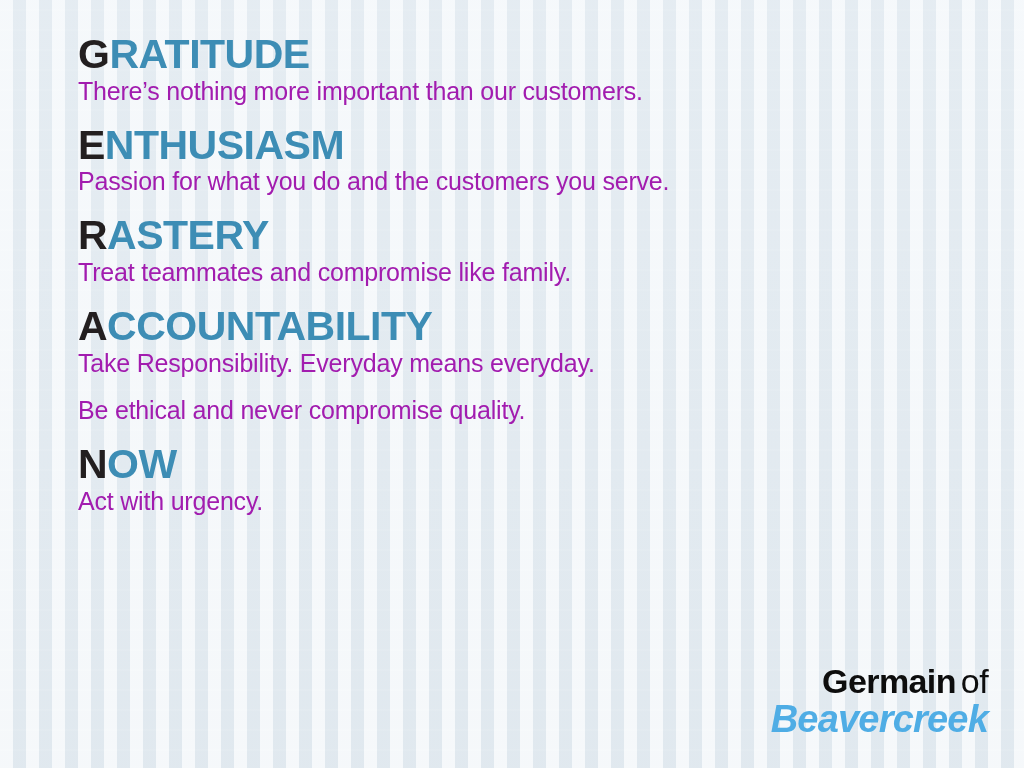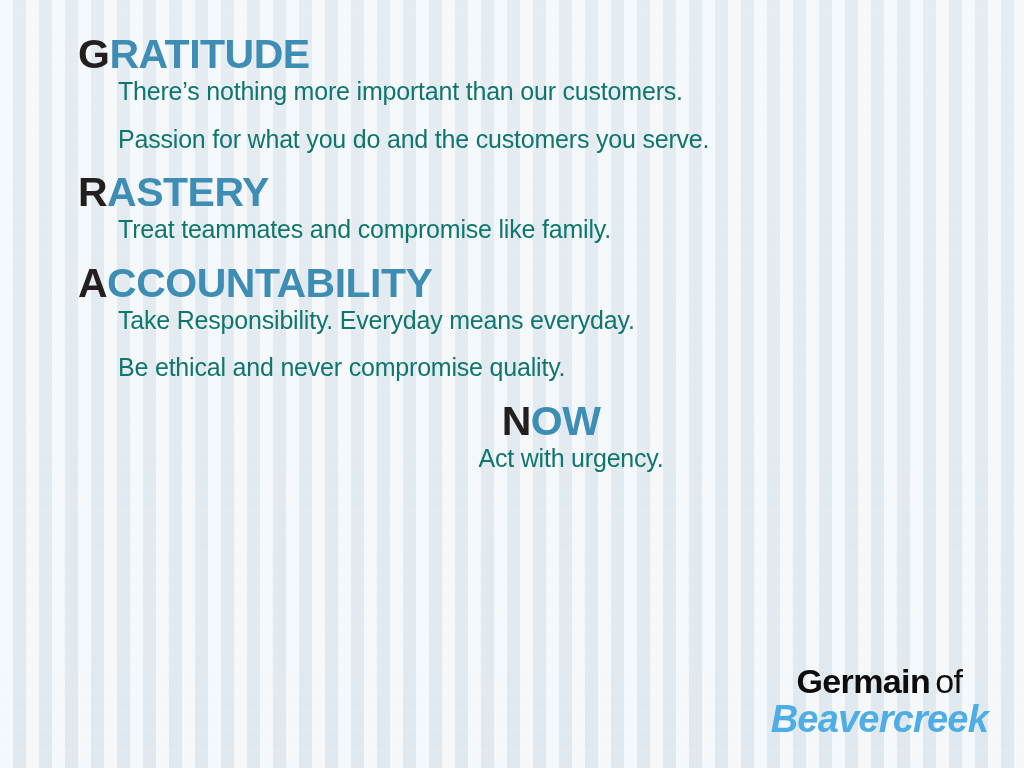--- a/index.html
+++ b/index.html
@@ -78,21 +78,20 @@
     z-index: 5;
     padding: 34px 0 0 78px;
   }
 
   
   .value-block {
     margin-bottom: 19px;
   }
   .value-block:last-of-type {
     margin-bottom: 16px;
-    text-align: center;
   }
 
   .value-heading {
     font-family: "Liberation Sans", sans-serif;
     font-weight: bold;
     font-size: 41px;
     line-height: 1.02;
     letter-spacing: -0.5px;
     color: #3d8db5;
     margin: 0 0 1px 0;
@@ -101,33 +100,32 @@
   .value-heading .initial {
     color: #231f20;
   }
 
   .value-desc {
     font-family: "Liberation Sans", sans-serif;
     font-weight: normal;
     font-size: 25px;
     line-height: 1.15;
     letter-spacing: -0.2px;
-    color: #0f766e;
+    color: #a21caf;
     margin: 0;
     white-space: nowrap;
-    padding-left: 40px;
   }
 
   
   .logo {
     position: absolute;
     right: 36px;
     bottom: 30px;
     z-index: 6;
-    text-align: center;
+    text-align: right;
     line-height: 1.0;
   }
   .logo-line1 {
     font-family: "Liberation Sans", sans-serif;
     font-size: 34px;
     color: #0d0d0d;
     letter-spacing: -0.6px;
     white-space: nowrap;
   }
   .logo-line1 .brand {
@@ -158,20 +156,21 @@
   <div class="bg-wash"></div>
 
   <div class="content">
 
     <div class="value-block">
       <h2 class="value-heading"><span class="initial">G</span><span class="rest">RATITUDE</span></h2>
       <p class="value-desc">There’s nothing more important than our customers.</p>
     </div>
 
     <div class="value-block">
+      <h2 class="value-heading"><span class="initial">E</span><span class="rest">NTHUSIASM</span></h2>
       <p class="value-desc">Passion for what you do and the customers you serve.</p>
     </div>
 
     <div class="value-block">
       <h2 class="value-heading"><span class="initial">R</span><span class="rest">ASTERY</span></h2>
       <p class="value-desc">Treat teammates and compromise like family.</p>
     </div>
 
 
     <div class="value-block">

